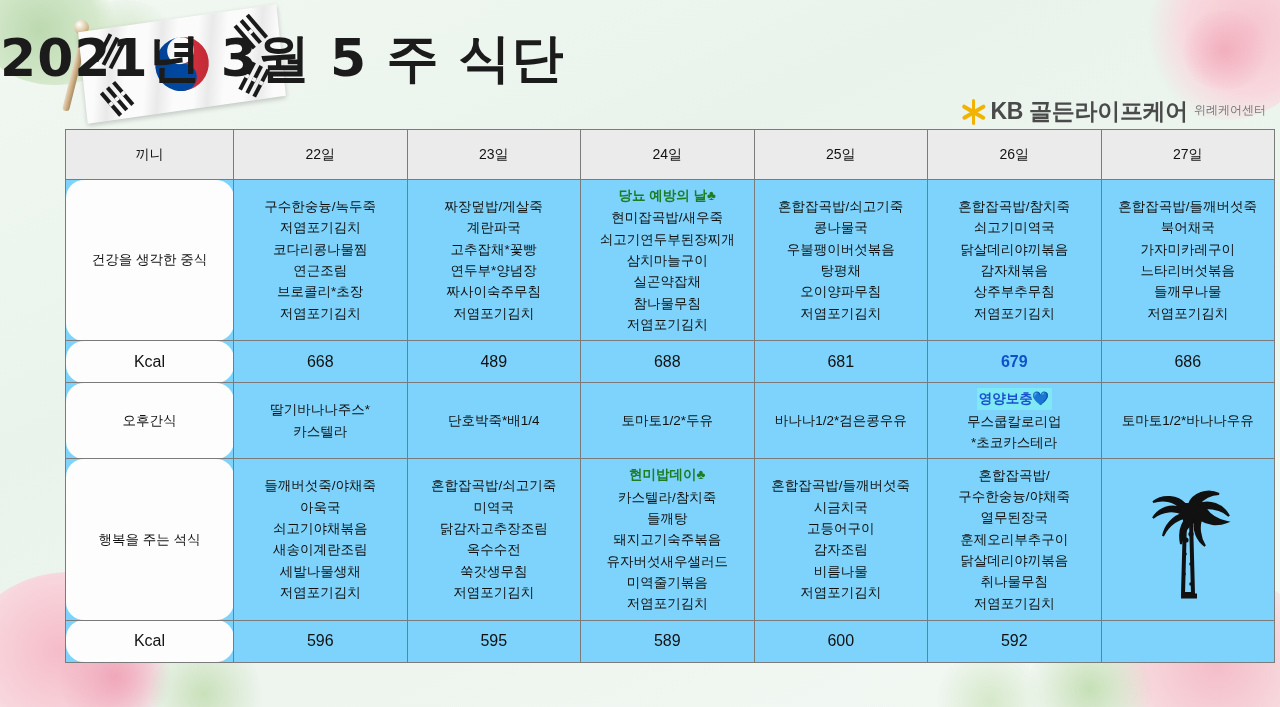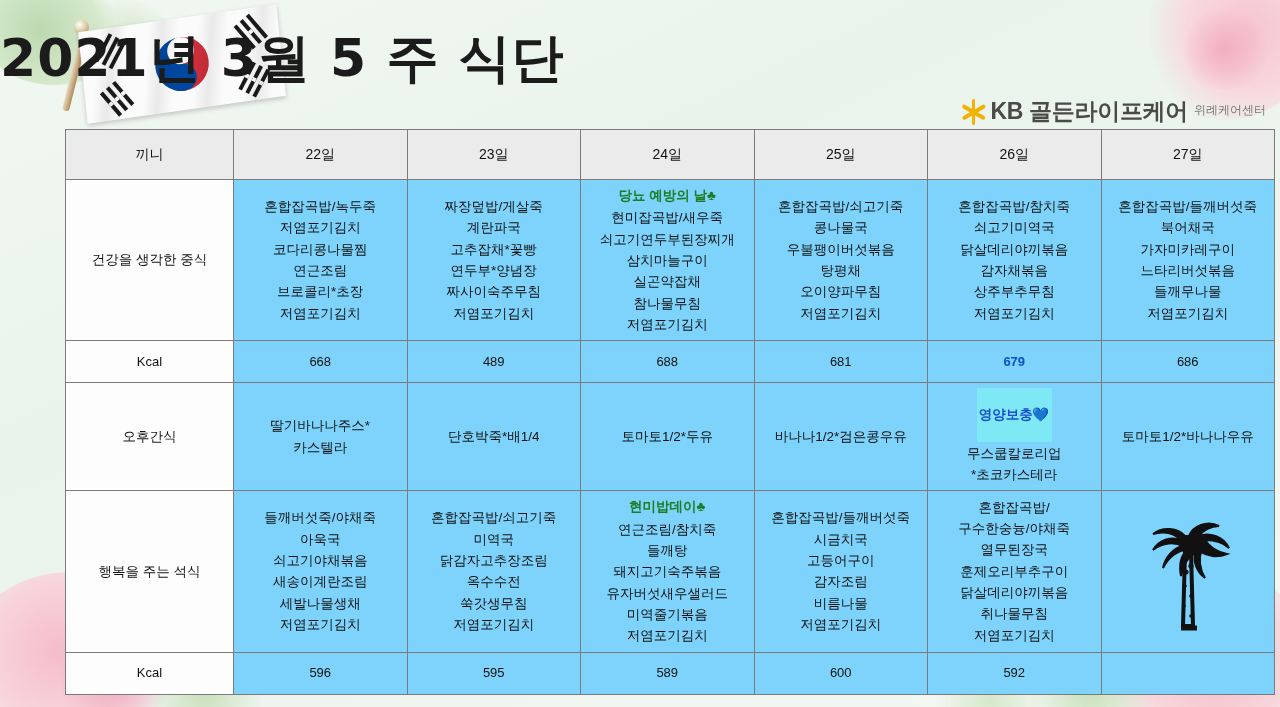--- a/index.html
+++ b/index.html
@@ -181,35 +181,36 @@
     background: #ebebeb;
     height: 50px;
     font-size: 14px;
   }
   .col-label { width: 168px; }
   .col-day   { width: 173.5px; }
 
   .row-label {
     background: #fdfdfd;
     font-size: 14px;
-  }
-  .kcal-row td { height: 42px; font-size: 13px; }
+    border-radius: 18px;
+  }
+  .kcal-row td { height: 42px; font-size: 16px; }
   .snack-row td { height: 50px; }
   .meal-cell { padding: 10px 4px; }
   .special {
     color: #1e7d22;
     font-weight: bold;
     display: block;
     margin-bottom: 1px;
   }
   .highlight-blue {
     color: #1a4fd0;
     background: #7fe8f5;
     font-weight: bold;
-    padding: 16px 2px;
+    padding: 0 2px;
     display: inline-block;
   }
   .kcal-highlight { color: #0d52c8; font-weight: bold; text-align: right; }
 
   
   .palm-cell { position: relative; }
   .palm-svg { display: block; margin: 0 auto; }
 </style>
 </head>
 <body>
@@ -287,21 +288,21 @@
       <td>24일</td>
       <td>25일</td>
       <td>26일</td>
       <td>27일</td>
     </tr>
   </thead>
   <tbody id="table-body">
       <tr>
         <td class="row-label">건강을 생각한 중식</td>
         <td class="meal-cell">
-          <div>혼합잡곡밥/녹두죽</div>
+          <div>구수한숭늉/녹두죽</div>
           <div>저염포기김치</div>
           <div>코다리콩나물찜</div>
           <div>연근조림</div>
           <div>브로콜리*초장</div>
           <div>저염포기김치</div>
         </td>
         <td class="meal-cell">
           <div>짜장덮밥/게살죽</div>
           <div>계란파국</div>
           <div>고추잡채*꽃빵</div>
@@ -389,21 +390,21 @@
         <td class="meal-cell">
           <div>혼합잡곡밥/쇠고기죽</div>
           <div>미역국</div>
           <div>닭감자고추장조림</div>
           <div>옥수수전</div>
           <div>쑥갓생무침</div>
           <div>저염포기김치</div>
         </td>
         <td class="meal-cell">
           <span class="special">현미밥데이♣</span>
-          <div>연근조림/참치죽</div>
+          <div>카스텔라/참치죽</div>
           <div>들깨탕</div>
           <div>돼지고기숙주볶음</div>
           <div>유자버섯새우샐러드</div>
           <div>미역줄기볶음</div>
           <div>저염포기김치</div>
         </td>
         <td class="meal-cell">
           <div>혼합잡곡밥/들깨버섯죽</div>
           <div>시금치국</div>
           <div>고등어구이</div>

